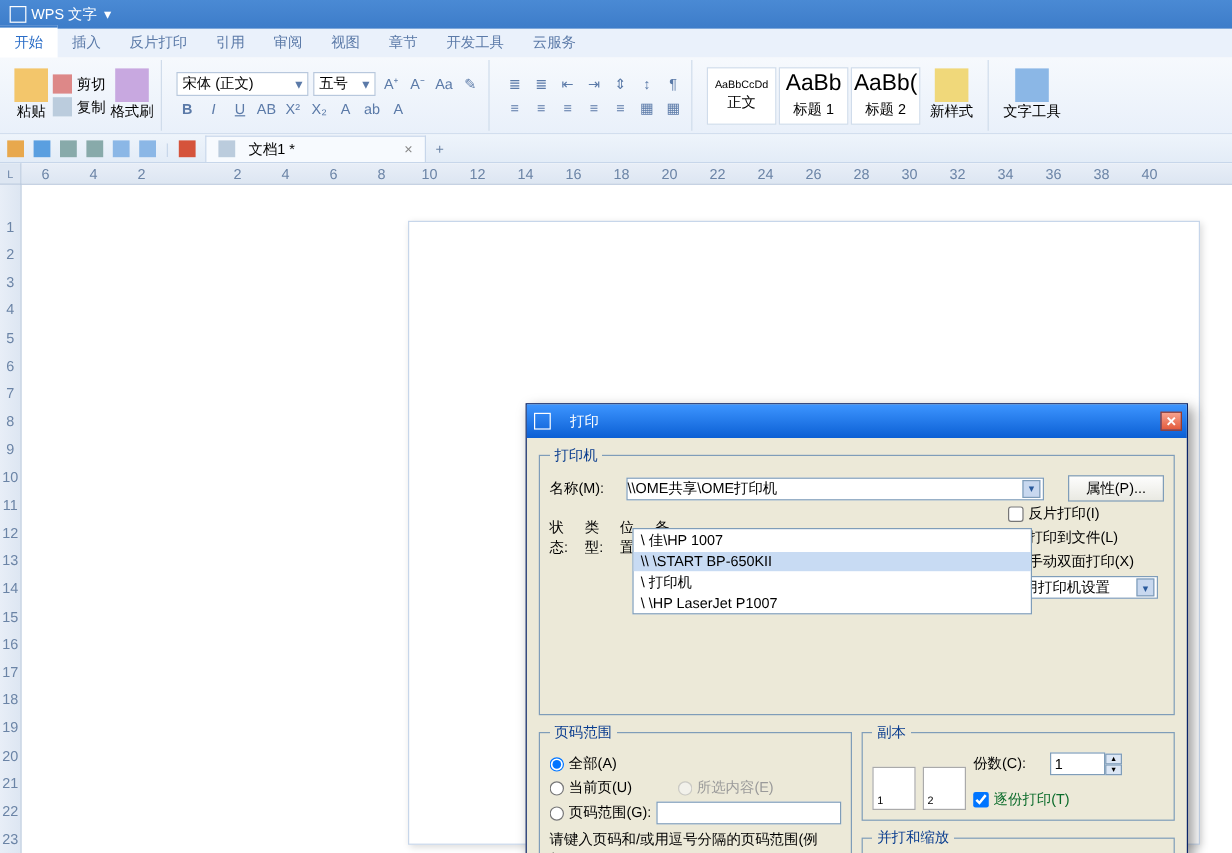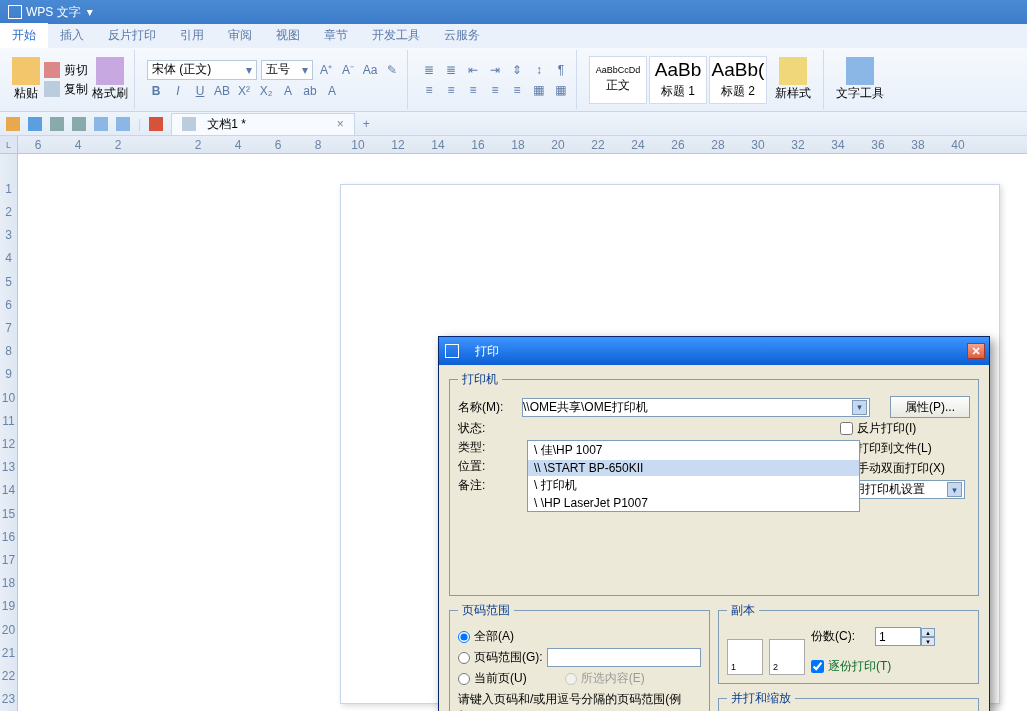--- a/index.html
+++ b/index.html
@@ -282,21 +282,21 @@
         <div class="dlg-row">
           <label>名称(M):</label>
           <div class="dlg-dd" style="flex:1">
             <span>\\OME共享\OME打印机</span>
               <span class="arr">▾</span>
           </div>
           <div style="width:8px"></div>
           <div class="dlg-btn">属性(P)...</div>
         </div>
         <div style="display:flex;gap:10px;">
-          <div style="width:58px; display:flex;flex-direction:column;gap:2px;">
+          <div style="width:58px; display:flex;flex-direction:row;gap:14px;margin-top:11px;">
             <span>状态:</span>
             <span>类型:</span>
             <span>位置:</span>
             <span>备注:</span>
           </div>
           <div style="flex:1"></div>
           <div style="display:flex;flex-direction:column;gap:3px;align-items:flex-start; width:130px;">
             <label class="dlg-check">
                 <input type="checkbox" style="">
                 <span>反片打印(I)</span>
@@ -325,34 +325,34 @@
 
       <div class="two-col">
         <div>
           <fieldset>
             <legend>页码范围</legend>
             <div class="radio-row">
                 <input type="radio" checked="" style="">
                 <span>全部(A)</span>
               </div>
             <div class="radio-row">
-                <input type="radio" style="">
-                <span>页码范围(G):</span>
-                <div class="dlg-input" style="flex:1"></div>
-              </div>
-            <div class="radio-row">
                 <span style="display:flex;align-items:center;gap:4px;">
                   <input type="radio" style="">
                   <span>当前页(U)</span>
                 </span>
                 <span style="width:30px"></span>
                 <span class="disabled" style="display:flex;align-items:center;gap:4px;">
                   <input type="radio" disabled="" style="">
                   <span>所选内容(E)</span>
                 </span>
+              </div>
+            <div class="radio-row">
+                <input type="radio" style="">
+                <span>页码范围(G):</span>
+                <div class="dlg-input" style="flex:1"></div>
               </div>
             <div style="margin-top:4px;">请键入页码和/或用逗号分隔的页码范围(例如：1,3,5-12)。</div>
           </fieldset>
 
         </div>
         <div>
           <fieldset>
             <legend>副本</legend>
             <div style="display:flex;align-items:flex-end;gap:6px;">
               <div class="collate-img"></div>

